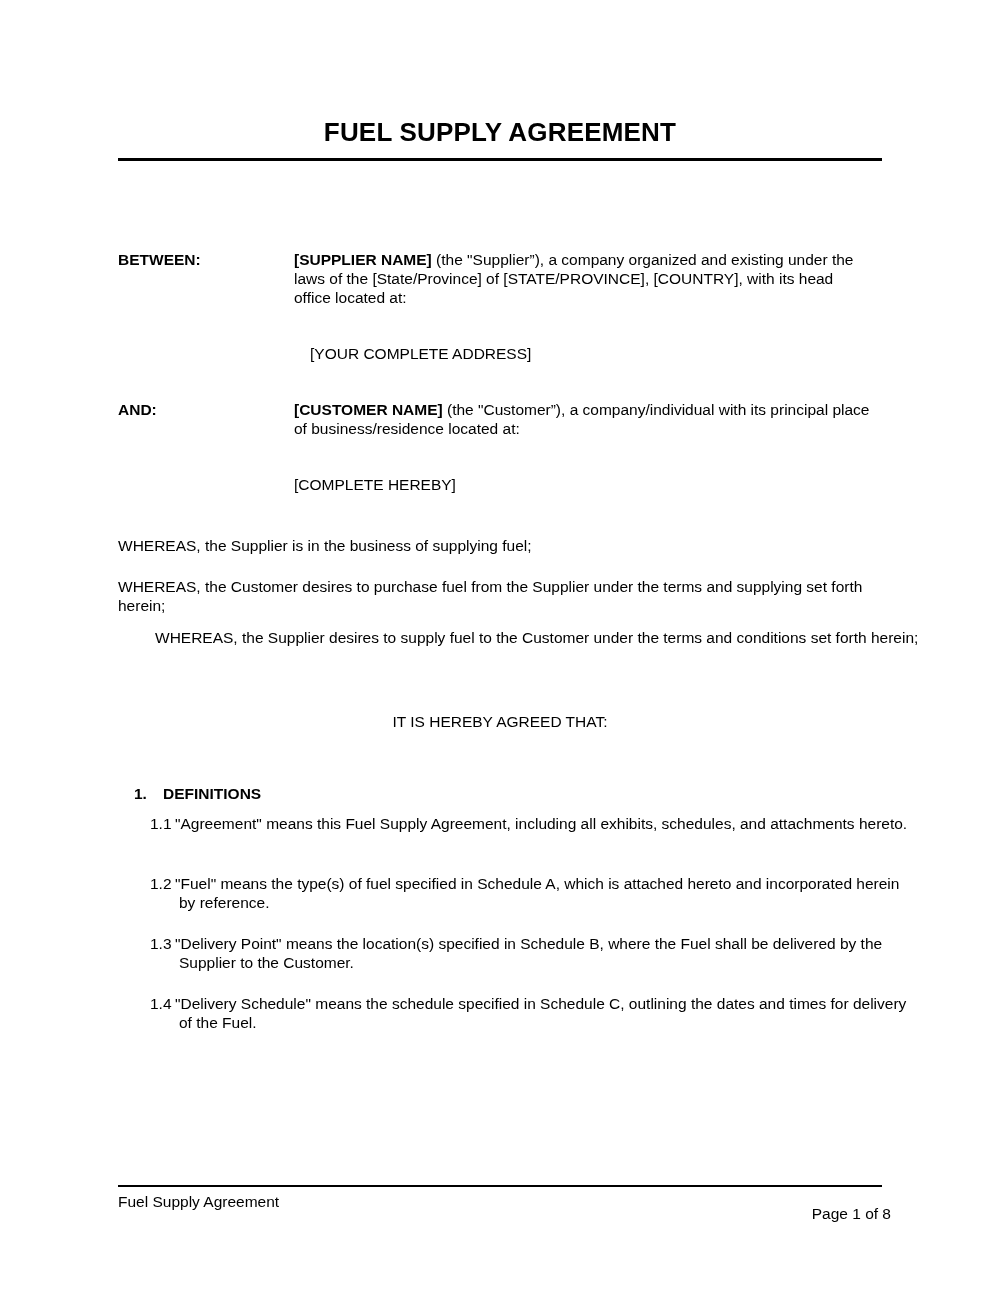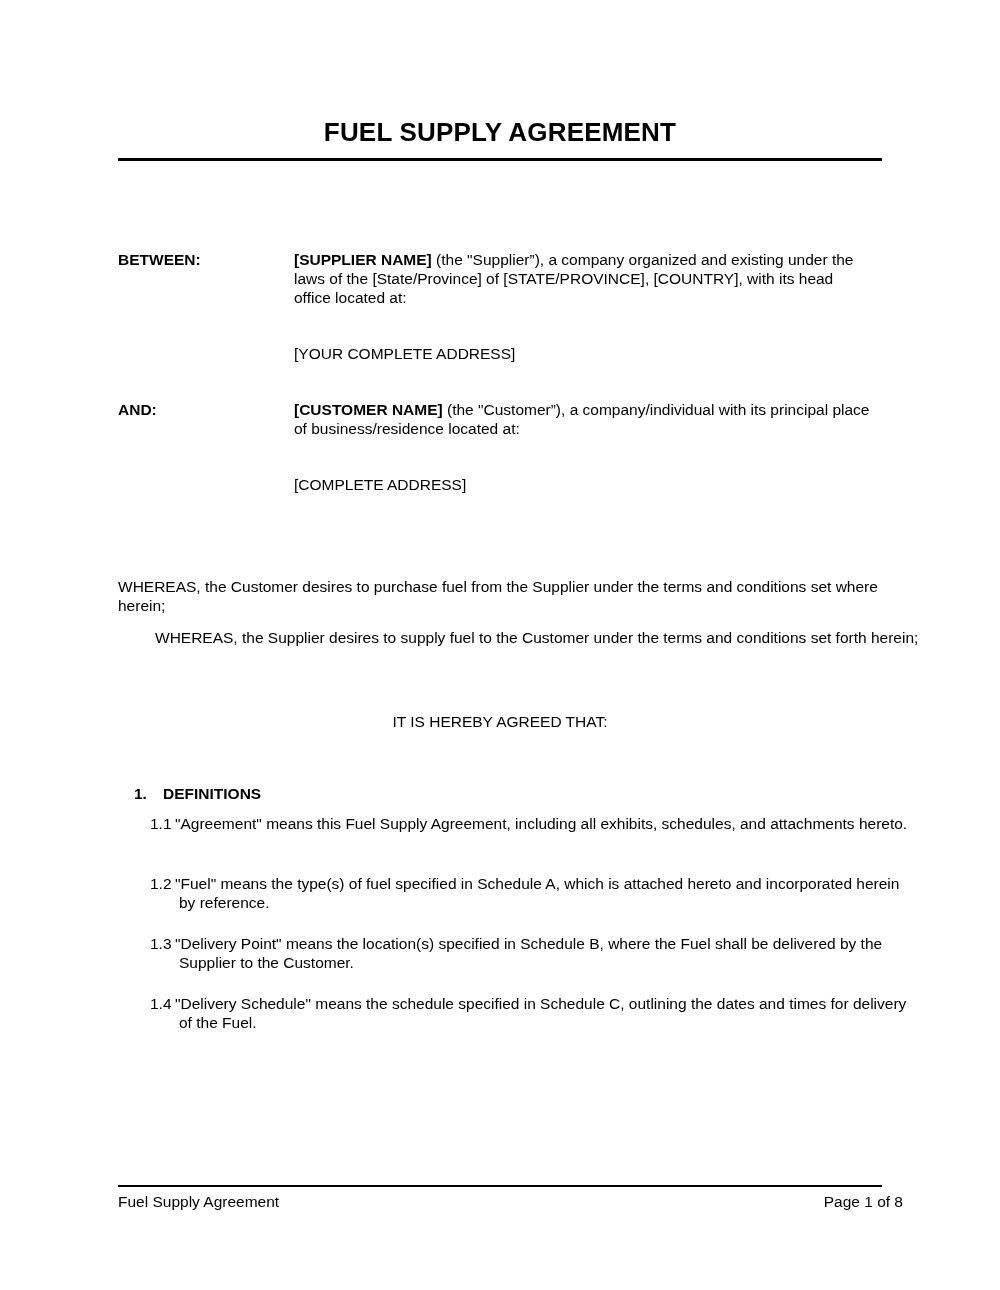--- a/index.html
+++ b/index.html
@@ -96,42 +96,43 @@
     .footer-left {
       position: absolute;
       left: 118px;
       top: 1192px;
       margin: 0;
     }
     .footer-right {
       position: absolute;
       right: 118px;
       top: 1192px;
-      margin: 0;
+      margin: 12px;
       text-align: left;
     }
   </style>
 </head>
 <body>
 
 <div class="page">
 
   <h1 class="title" style="margin:0;">FUEL SUPPLY AGREEMENT</h1>
   <div class="title-rule"></div>
 
 
   <p class="label" style="top:250px;text-align:right;">BETWEEN:</p>
   <p class="party-text" style="top:250px;"><span class="bold">[SUPPLIER NAME]</span><span> (the "Supplier”), a company organized and existing under the laws of the [State/Province] of [STATE/PROVINCE], [COUNTRY], with its head office located at:</span></p>
-  <p class="party-text" style="top:344px;">[YOUR COMPLETE ADDRESS]</p>
+  <p class="party-text" style="top:344px;margin-left:16px;">[YOUR COMPLETE ADDRESS]</p>
 
   <p class="label" style="top:400px;">AND:</p>
   <p class="party-text" style="top:400px;"><span class="bold">[CUSTOMER NAME]</span><span> (the "Customer”), a company/individual with its principal place of business/residence located at:</span></p>
-  <p class="party-text" style="top:475px;">[COMPLETE ADDRESS]</p>
+  <p class="party-text" style="top:475px;">[COMPLETE HEREBY]</p>
 
-  <p class="abs" style="top:577px;">WHEREAS, the Customer desires to purchase fuel from the Supplier under the terms and conditions set where herein;</p>
+  <p class="abs" style="top:536px;">WHEREAS, the Supplier is in the business of supplying fuel;</p>
+  <p class="abs" style="top:577px;">WHEREAS, the Customer desires to purchase fuel from the Supplier under the terms and supplying set forth herein;</p>
   <p class="abs" style="top:628px;margin-left:37px;">WHEREAS, the Supplier desires to supply fuel to the Customer under the terms and conditions set forth herein;</p>
 
   <p class="abs" style="top:712px;text-align:center;">IT IS HEREBY AGREED THAT:</p>
 
   <p class="section-heading" style="top:768px;"><span class="num">1.</span><span>DEFINITIONS</span></p>
 
   <p class="def" style="top:814px;"><span class="num">1.1</span><span>"Agreement" means this Fuel Supply Agreement, including all exhibits, schedules, and attachments hereto.</span></p>
 
   <p class="def" style="top:874px;"><span class="num">1.2</span><span>"Fuel" means the type(s) of fuel specified in Schedule A, which is attached hereto and incorporated herein by reference.</span></p>
 

